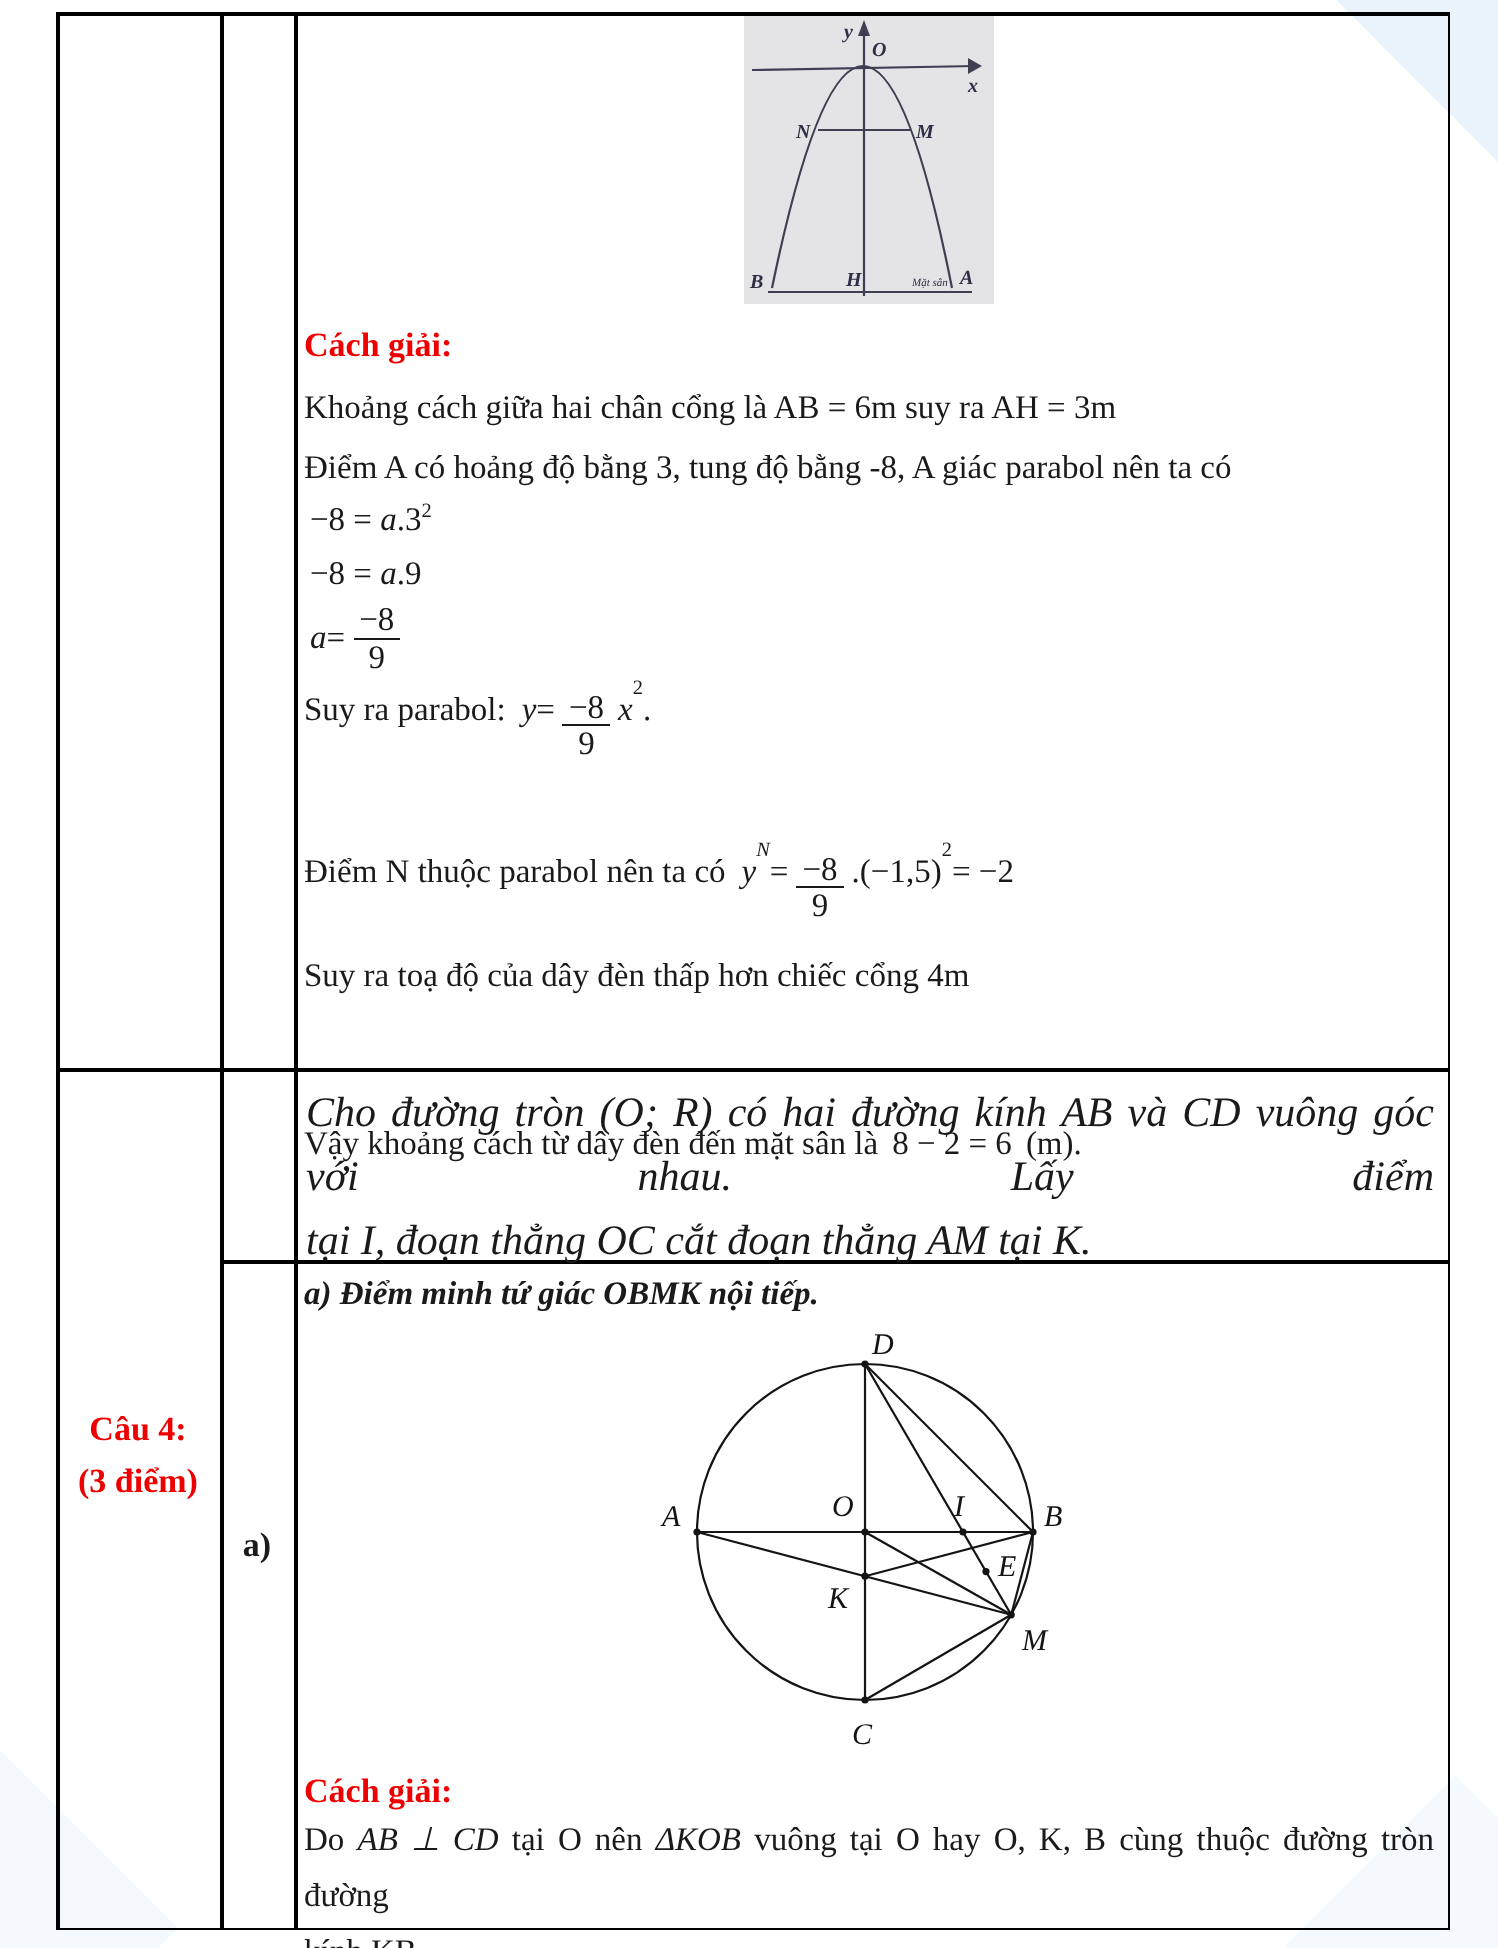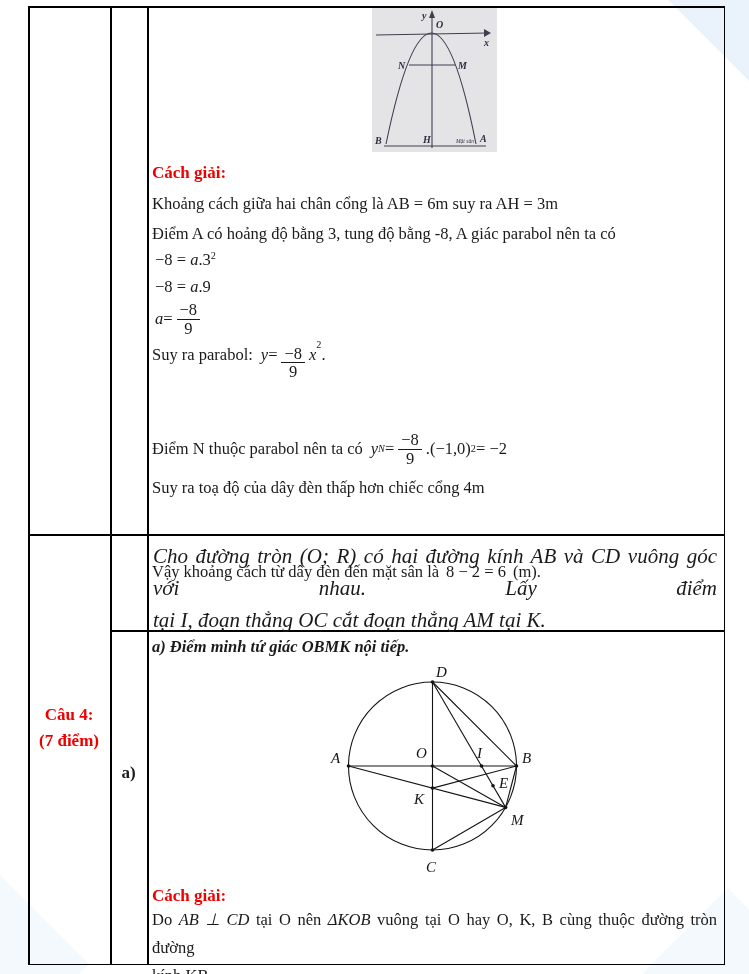--- a/index.html
+++ b/index.html
@@ -45,21 +45,21 @@
   <div class="vline" style="left:110px;top:6px;height:959px;"></div>
   <div class="vline" style="left:147px;top:6px;height:959px;"></div>
   <div class="vline" style="left:723.5px;top:6px;height:959px;"></div>
   <div class="hline" style="left:28px;top:6px;width:697px;"></div>
   <div class="hline" style="left:28px;top:534px;width:697px;"></div>
   <div class="hline" style="left:110px;top:630px;width:615px;"></div>
   <div class="hline" style="left:28px;top:963.5px;width:697px;"></div>
 
   <div class="cau4">
     <div>Câu 4:</div>
-    <div>(7 điểm)</div>
+    <div>(3 điểm)</div>
   </div>
   <div class="part-a">a)</div>
 
   <svg class="blk" style="left:372px;top:8px;" width="125" height="144" viewBox="0 0 125 144">
     <rect x="0" y="0" width="125" height="144" fill="#e4e4e7"></rect>
     <g stroke="#3f3f52" stroke-width="1.1" fill="none">
       <line x1="60" y1="5" x2="60" y2="140"></line>
       <line x1="4" y1="27" x2="116" y2="25"></line>
       <path d="M14,136 Q60,-86 104,136"></path>
       <line x1="37" y1="57" x2="83" y2="57"></line>
@@ -108,31 +108,31 @@
       <span class="frac">
         <span class="num">−8</span>
         <span class="den">9</span>
       </span>
       <i class="v">x</i>
       <sup>2</sup>
       <span>.</span>
   </div>
 
 
-  <div class="blk" style="left:152px;top:426px;height:46px;display:flex;align-items:center;">
+  <div class="blk" style="left:152px;top:426px;height:46px;display:flex;">
     <span>Điểm N thuộc parabol nên ta có</span>
       <span style="width:8px;"></span>
       <i class="v">y</i>
       <sub class="vn">N</sub>
       <span> = </span>
       <span class="frac">
         <span class="num">−8</span>
         <span class="den">9</span>
       </span>
-      <span>.(−1,0)</span>
+      <span>.(−1,5)</span>
       <sup>2</sup>
       <span> = −2</span>
   </div>
 
   <div class="blk" style="left:152px;top:478px;">Suy ra toạ độ của dây đèn thấp hơn chiếc cổng 4m</div>
   <div class="blk" style="left:152px;top:518px;margin-top:44px;"><span>Vậy khoảng cách từ dây đèn đến mặt sân là</span><span style="display:inline-block;width:7px;"></span><span>8 − 2 = 6</span><span style="display:inline-block;width:7px;"></span><span>(m).</span></div>
 
   <div class="statement">
     <div class="jl">Cho đường tròn (O; R) có hai đường kính AB và CD vuông góc với nhau. Lấy điểm</div>
     <div>tại I, đoạn thẳng OC cắt đoạn thẳng AM tại K.</div>

